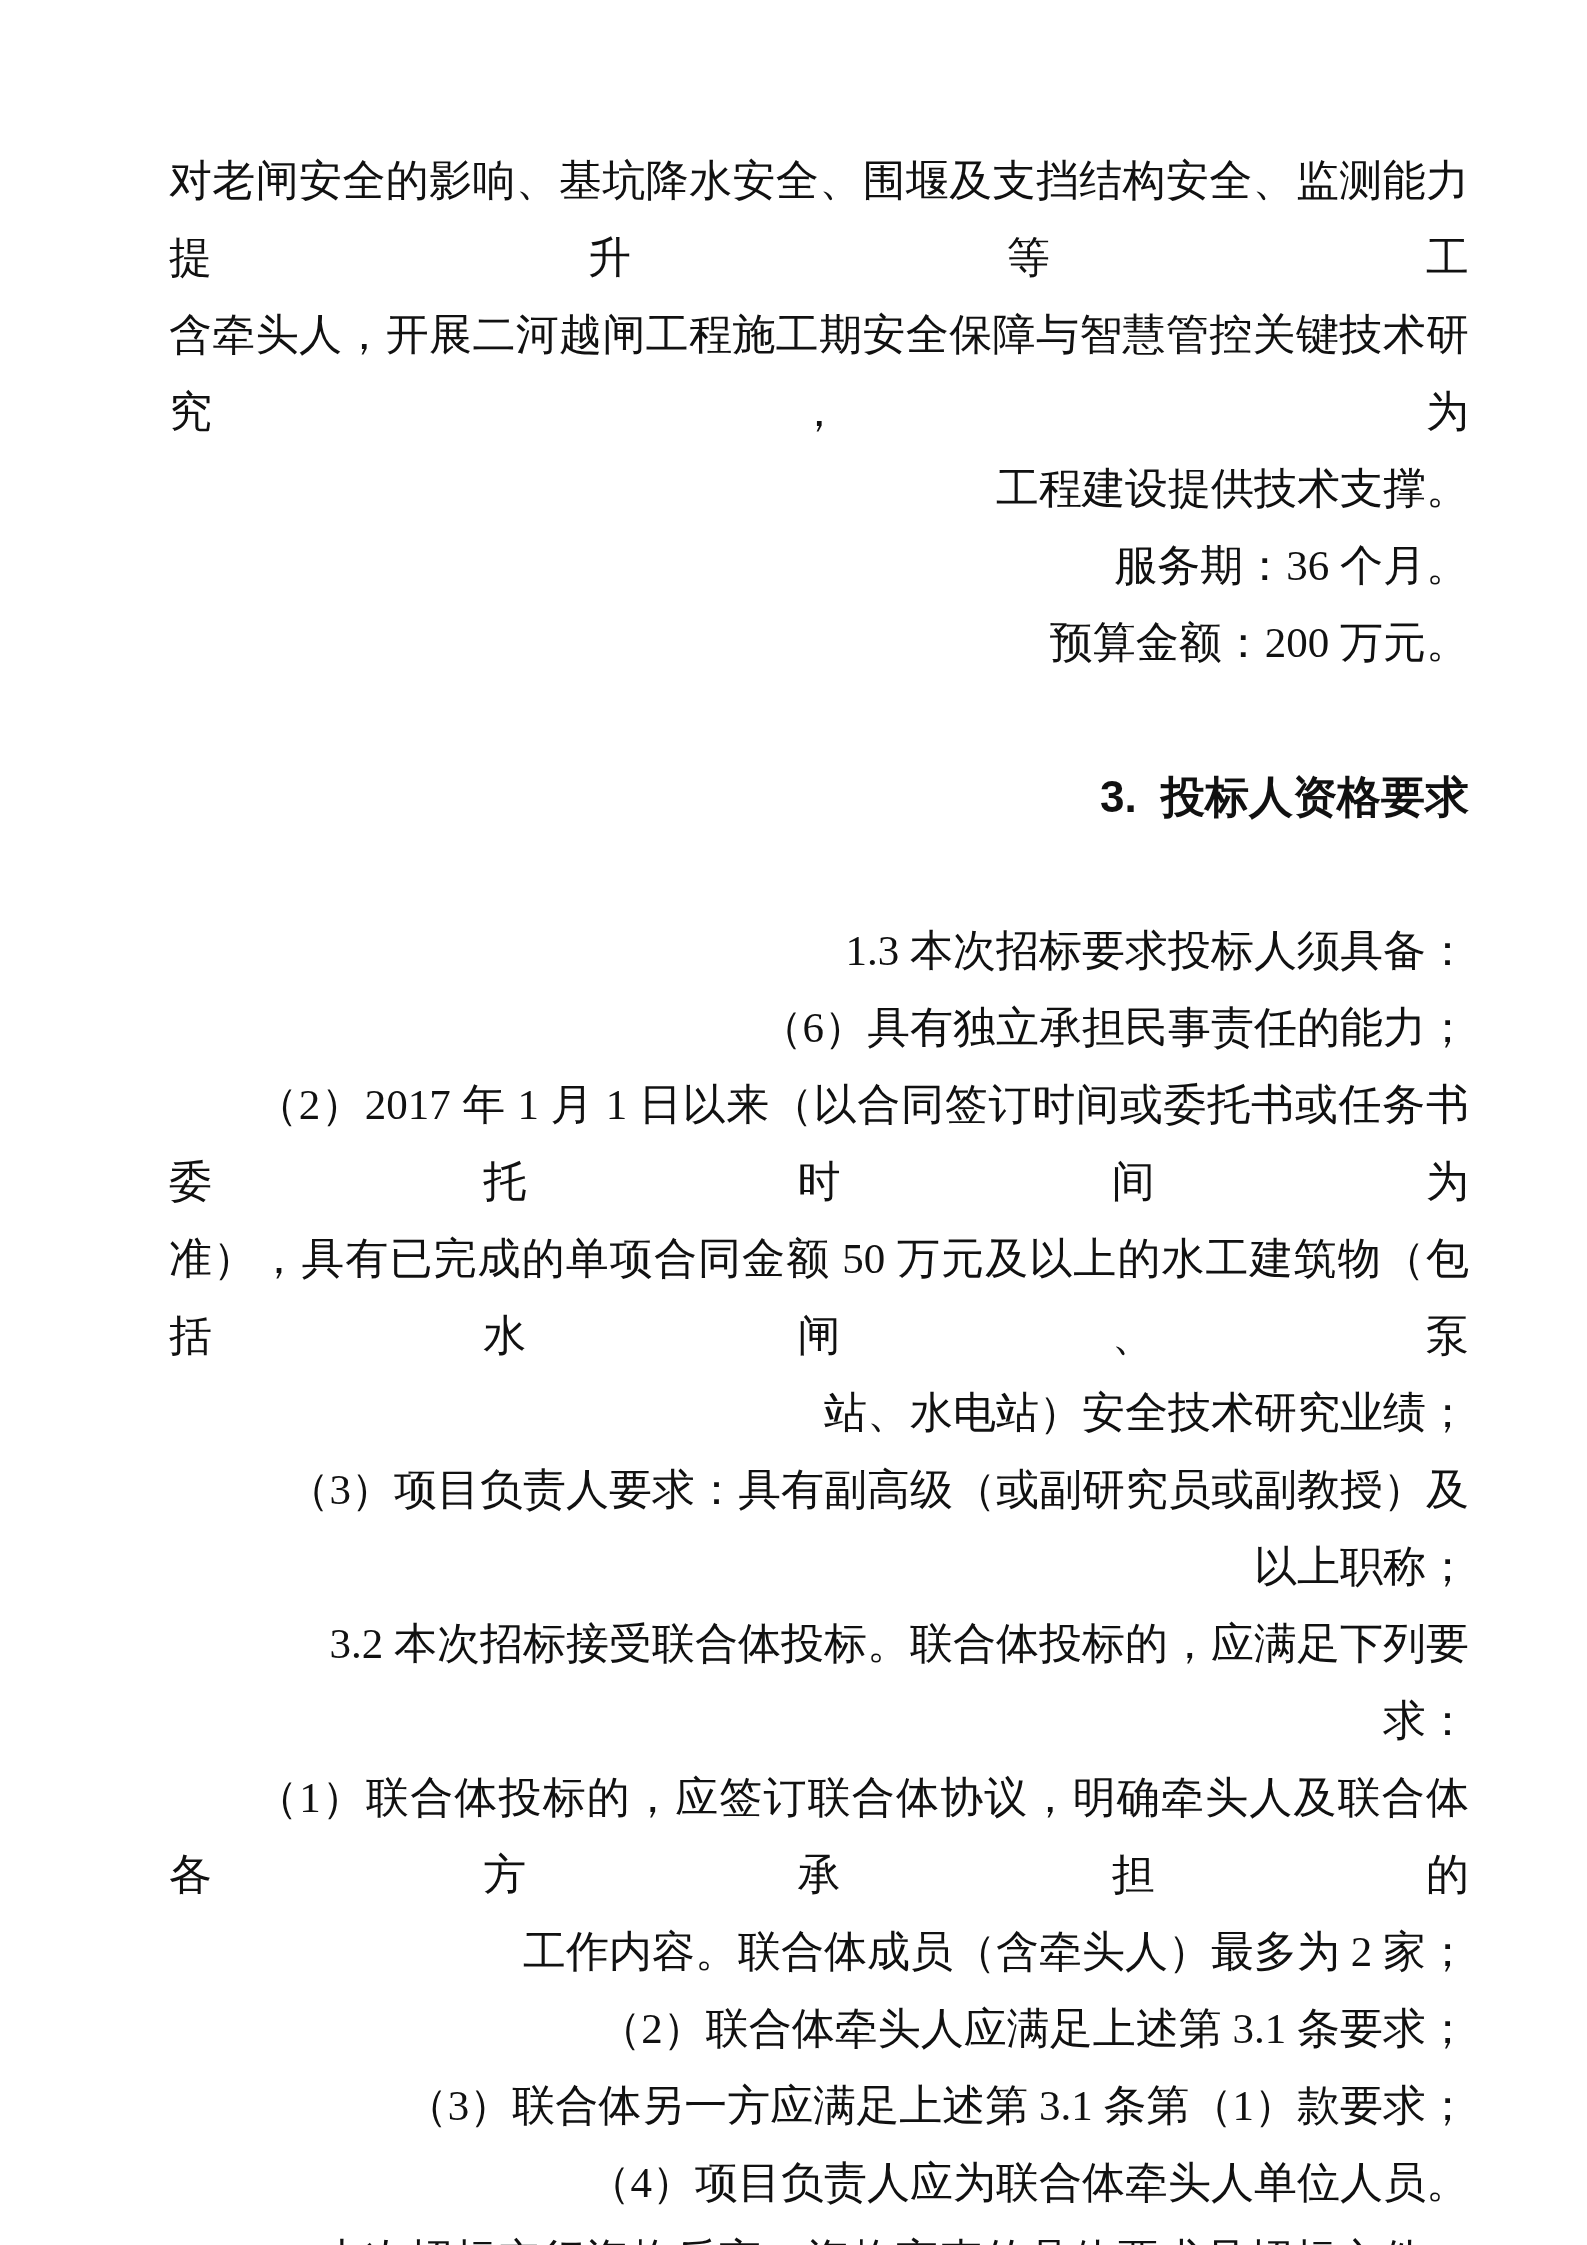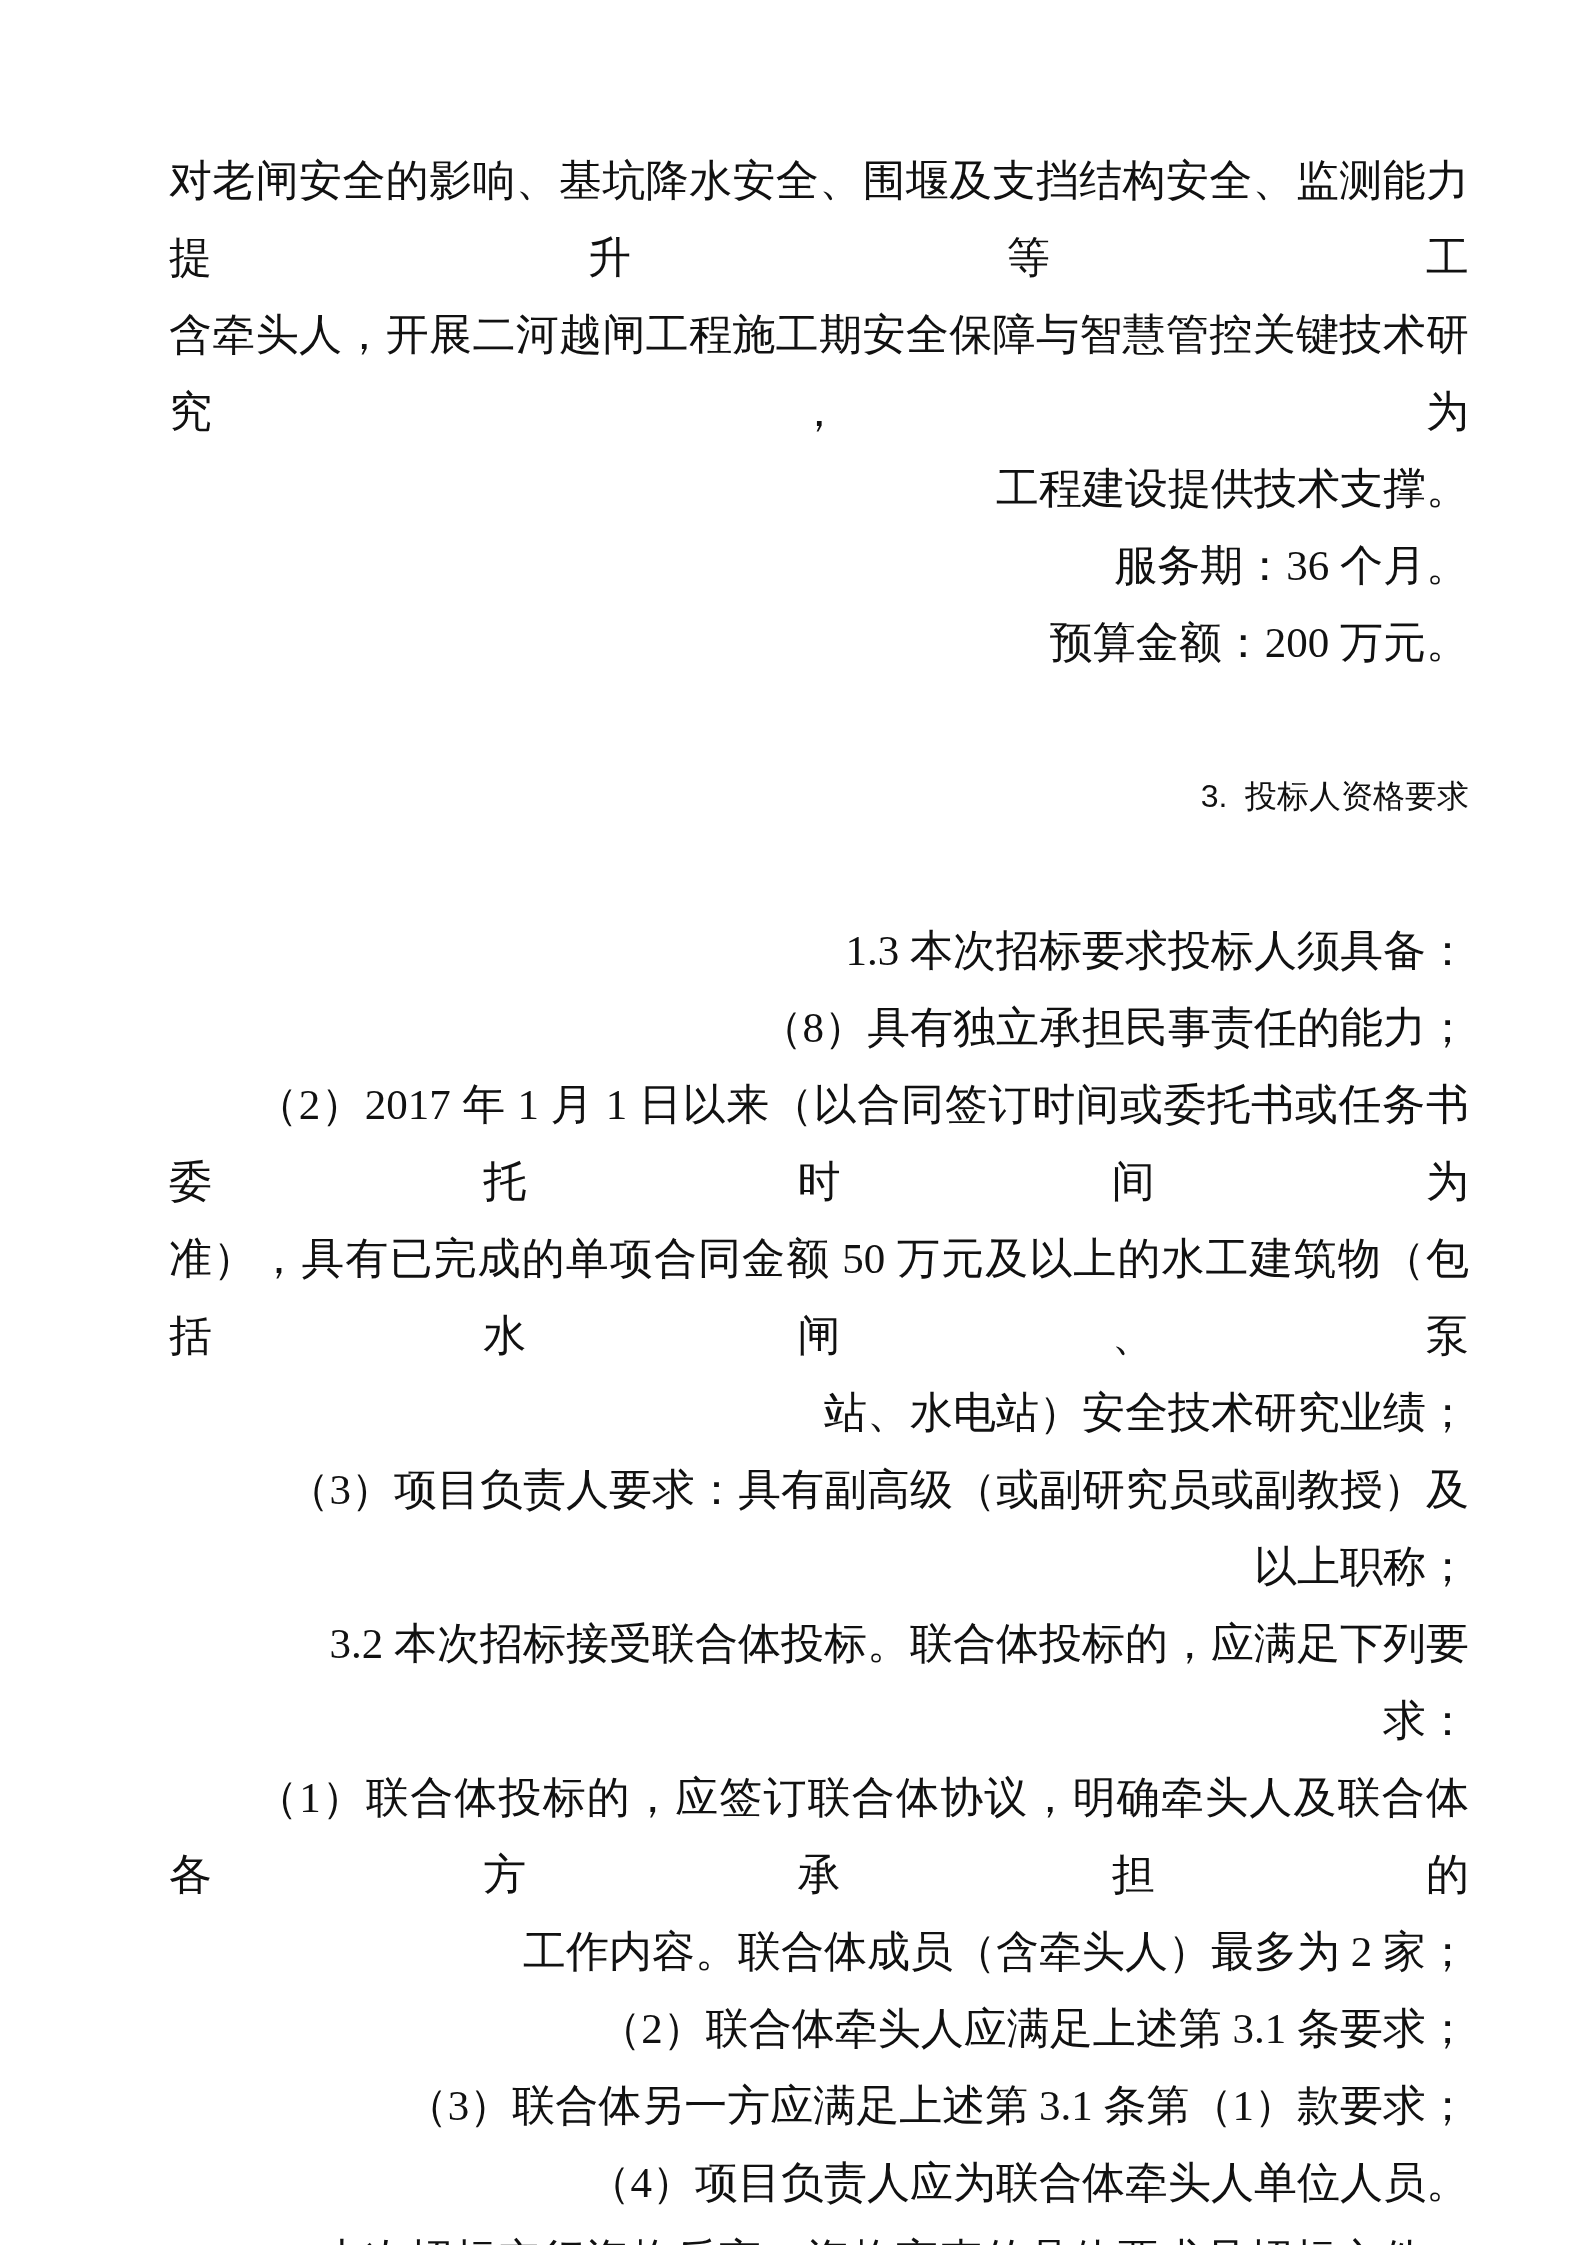--- a/index.html
+++ b/index.html
@@ -32,22 +32,22 @@
   .indent {
     text-indent: 2em;
   }
   .stretch {
     text-align: justify;
     text-align-last: justify;
     text-justify: inter-character;
   }
   .heading {
     font-family: "Liberation Sans", "DejaVu Sans", sans-serif;
-    font-weight: normal;
-    font-size: 32px;
+    font-weight: bold;
+    font-size: 44px;
   }
   .heading .hnum {
     display: inline-block;
     margin-right: 0.55em;
   }
 </style>
 </head>
 <body>
 
 <div class="page">
@@ -58,21 +58,21 @@
     <div class="line">工程建设提供技术支撑。</div>
 
     <div class="line indent">服务期：36 个月。</div>
     <div class="line indent">预算金额：200 万元。</div>
 
     <div class="line heading">
       <span class="hnum">3.</span><span>投标人资格要求</span>
     </div>
 
     <div class="line indent">1.3 本次招标要求投标人须具备：</div>
-    <div class="line indent">（8）具有独立承担民事责任的能力；</div>
+    <div class="line indent">（6）具有独立承担民事责任的能力；</div>
     <div class="line indent stretch">（2）2017 年 1 月 1 日以来（以合同签订时间或委托书或任务书委托时间为</div>
     <div class="line stretch">准），具有已完成的单项合同金额 50 万元及以上的水工建筑物（包括水闸、泵</div>
     <div class="line">站、水电站）安全技术研究业绩；</div>
     <div class="line indent">（3）项目负责人要求：具有副高级（或副研究员或副教授）及以上职称；</div>
 
     <div class="line indent">3.2 本次招标接受联合体投标。联合体投标的，应满足下列要求：</div>
     <div class="line indent stretch">（1）联合体投标的，应签订联合体协议，明确牵头人及联合体各方承担的</div>
     <div class="line">工作内容。联合体成员（含牵头人）最多为 2 家；</div>
     <div class="line indent">（2）联合体牵头人应满足上述第 3.1 条要求；</div>
     <div class="line indent">（3）联合体另一方应满足上述第 3.1 条第（1）款要求；</div>

